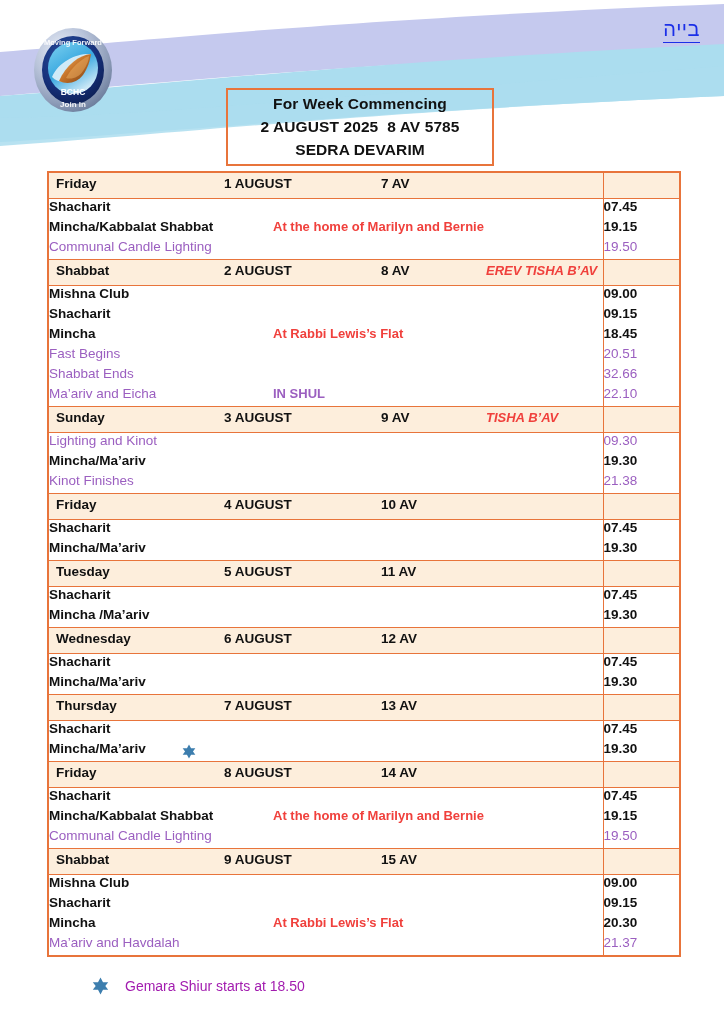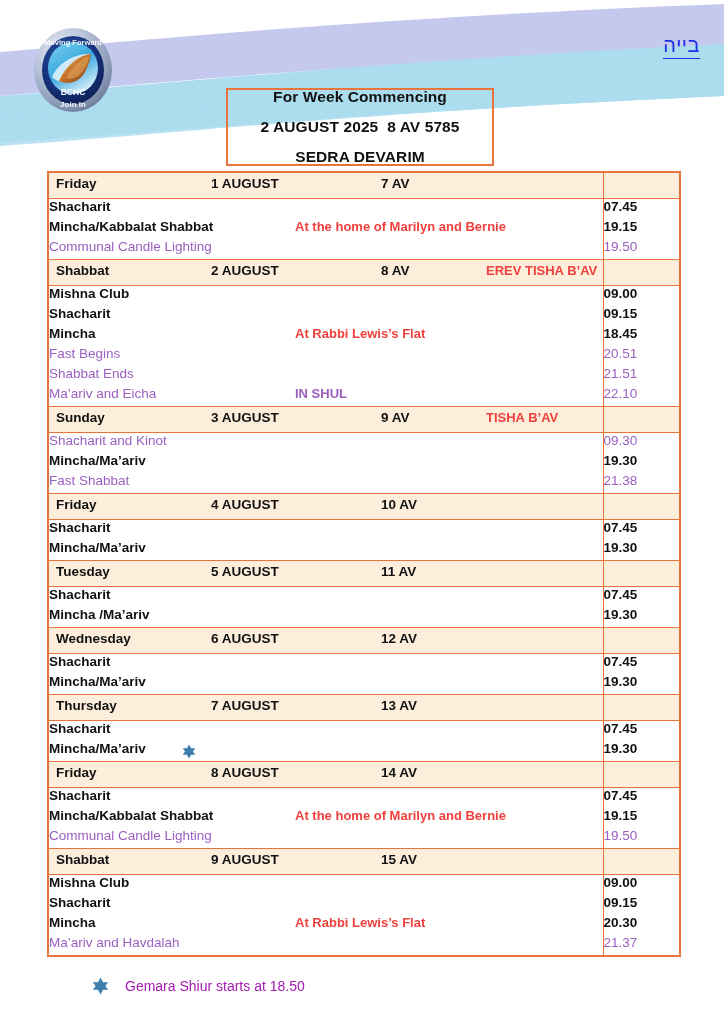--- a/index.html
+++ b/index.html
@@ -12,32 +12,32 @@
   #page { position: relative; width: 724px; height: 1024px; background:#fff; }
 
   
   .waves { position:absolute; top:0; left:0; width:724px; height:175px; z-index:0; }
 
   
   .logo { position:absolute; left:33px; top:27px; width:80px; height:86px; z-index:3; }
 
   
   .bsd {
-    position:absolute; right:24px; top:34px; z-index:4;
+    position:absolute; right:24px; top:18px; z-index:4;
     font-size:20px; color:#1b2fe8; letter-spacing:0.5px;
     border-bottom:1.5px solid #1b2fe8; padding-bottom:1px;
     direction:rtl;
   }
 
   
   .titlebox {
     position:absolute; left:226px; top:88px; width:268px; height:78px;
     border:2px solid #e8743b; z-index:4;
     display:flex; flex-direction:column; align-items:center; justify-content:center;
-    gap:12px;
+    gap:5px;
   }
   .titlebox div {
     font-size:15.5px; font-weight:bold; color:#111; letter-spacing:0.1px;
     white-space:pre;
   }
 
   
   .sched {
     position:absolute; left:47px; top:171px; width:634px;
     border:2px solid #e8743b; border-collapse:collapse; z-index:2;
@@ -45,31 +45,31 @@
   }
   .sched td { border:1.5px solid #e8743b; padding:0; vertical-align:top; }
 
   .dayrow td { background:#fdeedc; height:25px; position:relative; }
   .dayrow .dcell { padding:3px 0 3px 7px; }
   .dayrow .tcell { width:77px; }
 
   .daystrip { position:relative; height:19px; font-size:13.5px; font-weight:bold; color:#111; }
   .daystrip span { position:absolute; top:0; white-space:pre; }
   .d-name { left:0; }
-  .d-date { left:155px;text-align:center; }
+  .d-date { left:168px;text-align:center; }
   .d-heb  { left:325px; }
-  .d-note { left:430px; color:#f0403c; font-weight:bold; font-size:13px; }
+  .d-note { left:430px; color:#f0403c; font-weight:bold; font-size:13px;font-style:italic; }
 
   .bodyrow td { background:#fff; }
   .b-left { padding:4px 0 5px 7px; }
   .b-right { width:77px; padding:4px 0 5px 8px; }
 
   .line { position:relative; height:20px; font-size:13.5px; white-space:pre; }
   .line .ev { position:absolute; left:0; top:0; }
-  .line .nt { position:absolute; left:246px; top:0; font-weight:bold; font-size:13px; }
+  .line .nt { position:absolute; left:224px; top:0; font-weight:bold; font-size:13px; }
   .t-line { height:20px; font-size:13.5px; }
 
   .black  { color:#111; font-weight:bold; }
   .purple { color:#9b5fc0; font-weight:normal; }
   .red    { color:#f0403c; font-weight:bold; }
 
   .starmark { display:inline-block; vertical-align:-2px; margin-left:5px; }
 
   
   .footer {
@@ -174,40 +174,40 @@
             <div class="line"><span class="ev black">Mincha</span><span class="nt red">At Rabbi Lewis’s Flat</span></div>
             <div class="line"><span class="ev purple">Fast Begins</span></div>
             <div class="line"><span class="ev purple">Shabbat Ends</span></div>
             <div class="line"><span class="ev purple">Ma’ariv and Eicha</span><span class="nt purple">IN SHUL</span></div>
           </td>
           <td class="b-right">
             <div class="t-line black">09.00</div>
             <div class="t-line black">09.15</div>
             <div class="t-line black">18.45</div>
             <div class="t-line purple">20.51</div>
-            <div class="t-line purple">21.51</div>
+            <div class="t-line purple">32.66</div>
             <div class="t-line purple">22.10</div>
           </td>
         </tr>
         <tr class="dayrow">
           <td class="dcell">
             <div class="daystrip">
               <span class="d-name">Sunday</span>
               <span class="d-date">3 AUGUST</span>
               <span class="d-heb">9 AV</span>
               <span class="d-note">TISHA B’AV</span>
             </div>
           </td>
           <td class="tcell"></td>
         </tr>
         <tr class="bodyrow">
           <td class="b-left">
-            <div class="line"><span class="ev purple">Shacharit and Kinot</span></div>
+            <div class="line"><span class="ev purple">Lighting and Kinot</span></div>
             <div class="line"><span class="ev black">Mincha/Ma’ariv</span></div>
-            <div class="line"><span class="ev purple">Fast Shabbat</span></div>
+            <div class="line"><span class="ev purple">Kinot Finishes</span></div>
           </td>
           <td class="b-right">
             <div class="t-line purple">09.30</div>
             <div class="t-line black">19.30</div>
             <div class="t-line purple">21.38</div>
           </td>
         </tr>
         <tr class="dayrow">
           <td class="dcell">
             <div class="daystrip">

